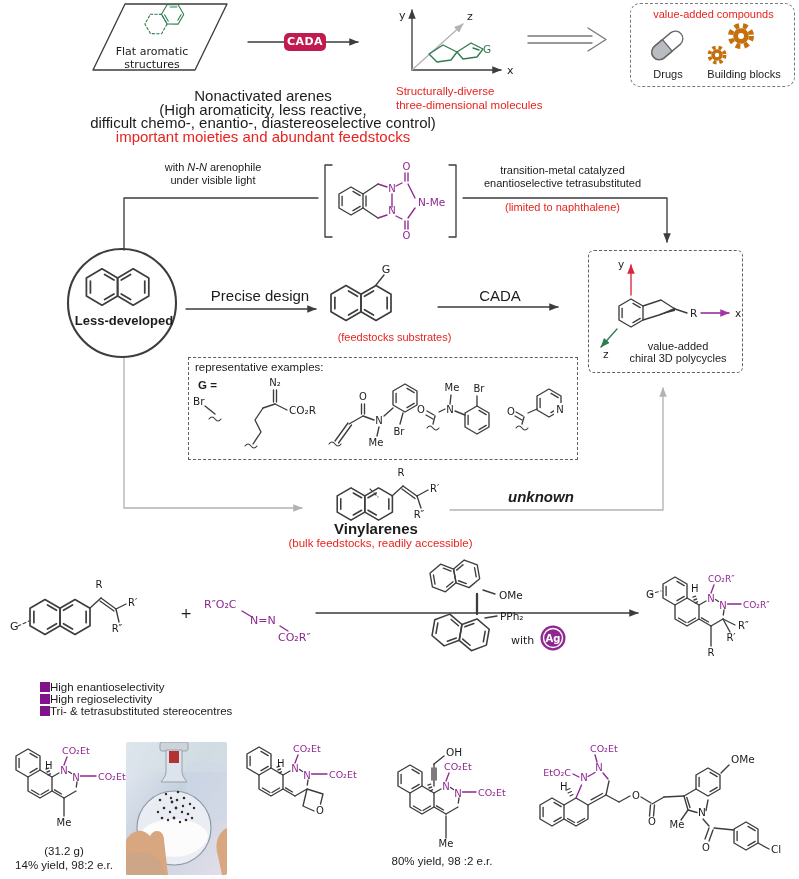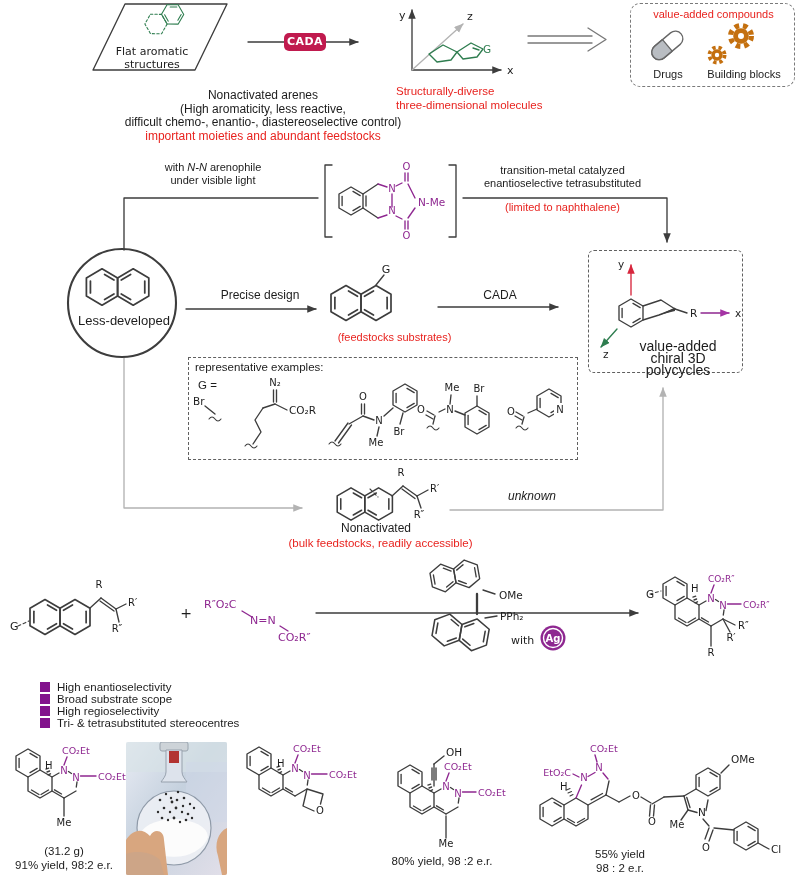--- a/index.html
+++ b/index.html
@@ -1,32 +1,32 @@
 <!DOCTYPE html>
 <html><head>
 <meta charset="utf-8">
 <style>
   html,body{margin:0;padding:0;background:#fff}
   #page{position:relative;width:799px;height:879px;background:#fff;overflow:hidden;
         font-family:"Liberation Sans",sans-serif;color:#1c1c1c}
   .abs{position:absolute}
   .c{text-align:center}
-  .b{font-weight:400}.i{font-style:italic}
+  .b{font-weight:700}.i{font-style:italic}
   .red{color:#e8231f}
   .f11{font-size:11px;line-height:13px}
   .f115{font-size:11.5px;line-height:13.5px}
-  .f12{font-size:12px;line-height:13.5px}
+  .f12{font-size:15px;line-height:13.5px}
   .f13{font-size:13px;line-height:14px}
   .f14{font-size:14px;line-height:15px}
   .chem-f{font-family:"DejaVu Sans",sans-serif}
   .badge{background:#c01a4e;color:#fff;font-weight:700;font-size:11px;text-align:center;
          border-radius:5px;line-height:18px;letter-spacing:.5px}
   .dashbox{border:1.6px dashed #7a7a7a;border-radius:10px;box-sizing:border-box}
   .dashbox2{border:1.4px dashed #606060;box-sizing:border-box}
-  .bullet{display:flex;gap:7px;font-size:11.5px;align-items:flex-start}
+  .bullet{display:flex;font-size:11.5px;align-items:flex-start}
   .sq{width:10px;height:10px;background:#82128c;margin-top:1px;flex:0 0 auto}
   svg{position:absolute;overflow:visible}
   svg.chem path,svg.chem line,svg.chem polyline,svg.chem polygon,svg.chem circle,svg.chem rect,svg.chem use{
     stroke:#3d3d3d;stroke-width:1.35;fill:none;stroke-linecap:round;stroke-linejoin:round}
   svg.chem .pub{stroke:#8e2790!important}
   svg.chem .gnb{stroke:#2e7d4f!important}
   svg.chem .gyb{stroke:#b3b3b3!important}
   svg.chem .rdb{stroke:#d7263d!important}
   svg.chem .oln{stroke:#787878!important}
   svg.chem .thk{stroke-width:2.3!important}
@@ -242,21 +242,21 @@
       <polyline points="54,55 72,49 86,58"></polyline>
       <polyline points="54,69 70,64 86,58"></polyline>
       <polygon points="70,64 86,56.5 86,60" style="fill:#3d3d3d;stroke:none"></polygon>
       <line x1="86" y1="58" x2="98" y2="62"></line>
       <text class="t105" x="101" y="66">R</text>
       <line class="pub" x1="112" y1="62" x2="140" y2="62" marker-end="url(#mpu)"></line>
       <text class="t105" x="146" y="66">x</text>
       <line class="gnb" x1="28" y1="78" x2="12" y2="96" marker-end="url(#mgr)"></line>
       <text class="t105" x="14" y="107">z</text>
     </svg>
-    <div class="abs c" style="left:28px;top:89px;width:122px;font-size:14px;line-height:12px">
+    <div class="abs c" style="left:28px;top:89px;width:122px;font-size:11px;line-height:12px">
       <div>value-added</div>
       <div>chiral 3D polycycles</div>
     </div>
   </div>
 
   <div class="abs dashbox2" style="left:188px;top:357px;width:390px;height:103px">
     <div class="abs f115" style="left:6px;top:3px">representative examples:</div>
     <div class="abs f115 b" style="left:9px;top:21px">G =</div>
     <svg class="chem" style="left:0;top:0" width="390" height="103">
 
@@ -328,21 +328,21 @@
     <line class="dsh hsh" x1="52" y1="26" x2="60" y2="34"></line>
     <line x1="74" y1="33" x2="85" y2="23"></line>
     <text x="83" y="13" text-anchor="middle">R</text>
     <line x1="85" y1="23" x2="99" y2="33"></line>
     <line x1="84" y1="26" x2="97" y2="35.5"></line>
     <line x1="99" y1="33" x2="110" y2="27"></line>
     <text x="112" y="29">R′</text>
     <line x1="99" y1="33" x2="103" y2="45"></line>
     <text x="101" y="55" text-anchor="middle">R″</text>
   </svg>
-  <div class="abs f12 b c" style="left:330px;top:522px;width:92px">Nonactivated</div>
+  <div class="abs f12 b c" style="left:330px;top:522px;width:92px">Vinylarenes</div>
   <div class="abs f115 c red" style="left:278px;top:537px;width:205px">(bulk feedstocks, readily accessible)</div>
   <div class="abs f12 b i" style="left:508px;top:490px;width:80px">unknown</div>
 
   <svg class="chem" style="left:5px;top:572px" width="165" height="92">
     <g transform="translate(40,45) scale(1.25)">
         <use href="#naphk"></use>
       </g>
     <text class="t11" x="5" y="58">G</text>
     <line class="dsh hsh" x1="13" y1="54" x2="24" y2="49"></line>
     <line x1="85" y1="36" x2="96" y2="26"></line>
@@ -402,24 +402,20 @@
     <text x="66" y="94" text-anchor="middle">R</text>
   </svg>
 
   <div class="abs bullet-row" style="left:40px;top:681px;width:733px">
     <div class="bullet">
         <span class="sq"></span>
         <span>High enantioselectivity</span>
       </div>
     <div class="bullet">
         <span class="sq"></span>
-        <span>Broad substrate scope</span>
-      </div>
-    <div class="bullet">
-        <span class="sq"></span>
         <span>High regioselectivity</span>
       </div>
     <div class="bullet">
         <span class="sq"></span>
         <span>Tri- &amp; tetrasubstituted stereocentres</span>
       </div>
   </div>
 
   <svg class="chem" style="left:4px;top:736px" width="124" height="106">
     <use href="#core" x="2" y="8"></use>
@@ -428,21 +424,21 @@
     <text class="pu" x="72" y="44.5" text-anchor="middle">N</text>
     <line class="pub" x1="60" y1="29" x2="63" y2="21"></line>
     <text class="pu t95" x="58" y="18">CO₂Et</text>
     <line class="pub" x1="76.5" y1="40" x2="92" y2="40"></line>
     <text class="pu t95" x="94" y="43.5">CO₂Et</text>
     <line x1="60" y1="62" x2="60" y2="80"></line>
     <text x="60" y="90" text-anchor="middle">Me</text>
   </svg>
   <div class="abs f115 c" style="left:2px;top:845px;width:124px">
     <div>(31.2 g)</div>
-    <div>91% yield, 98:2 e.r.</div>
+    <div>14% yield, 98:2 e.r.</div>
   </div>
 
   <div class="abs" style="left:126px;top:742px;width:101px;height:133px;overflow:hidden;border-radius:2px">
     <svg style="left:0;top:0" width="101" height="133">
       <defs>
         <linearGradient id="pg" x1="0" y1="0" x2="1" y2="1">
           <stop offset="0" stop-color="#e9ecf4"></stop>
             <stop offset="0.45" stop-color="#c5d1de"></stop>
             <stop offset="1" stop-color="#e2dfe9"></stop>
         </linearGradient>
@@ -565,18 +561,14 @@
     <line x1="197" y1="94" x2="193" y2="105"></line>
     <line x1="201" y1="96" x2="197" y2="107"></line>
     <text x="194" y="117" text-anchor="middle">O</text>
     <line x1="202" y1="94" x2="222" y2="96"></line>
     <g transform="translate(234,102)">
         <use href="#hexk"></use>
       </g>
     <line x1="246" y1="109" x2="257" y2="115"></line>
     <text class="t105" x="259" y="119">Cl</text>
   </svg>
-  <div class="abs f115 c" style="left:566px;top:848px;width:108px">
-    <div>55% yield</div>
-    <div>98 : 2 e.r.</div>
-  </div>
 
 </div>
 
 </body></html>

